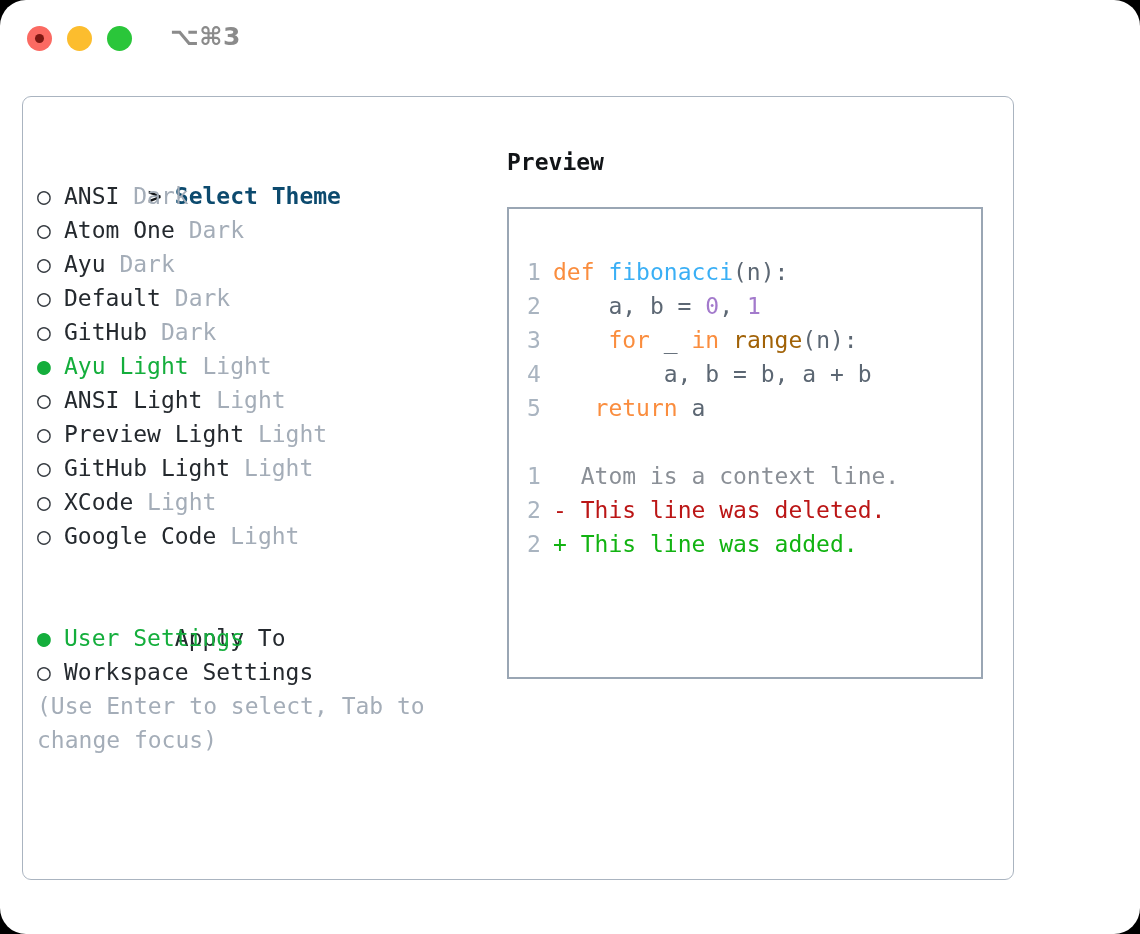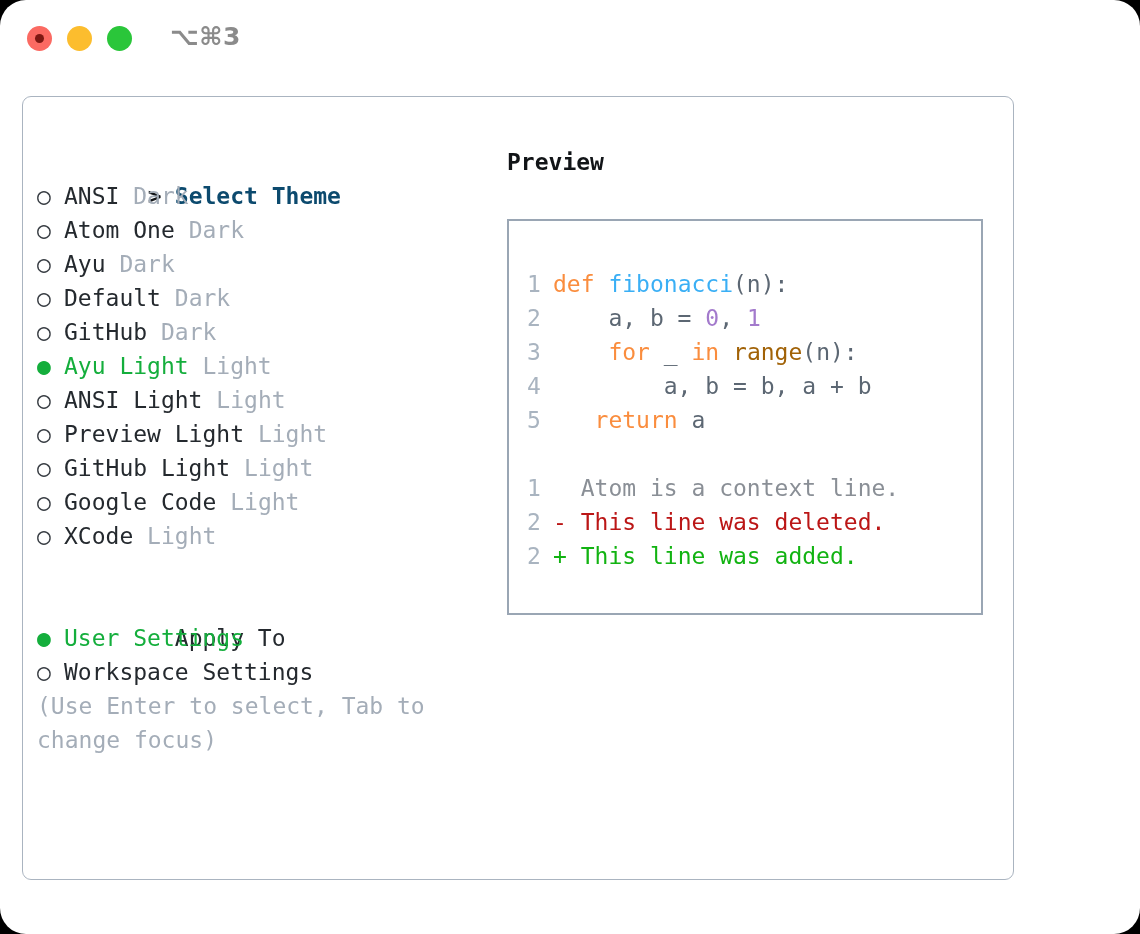--- a/index.html
+++ b/index.html
@@ -113,23 +113,23 @@
     top: 48px;
     width: 500px;
   }
   #preview-title {
     font-size: 23px;
     font-weight: bold;
     color: #111417;
     line-height: 34px;
   }
   #preview-box {
-    margin-top: 40px;
+    margin-top: 28px;
     width: 476px;
-    height: 396px;
+    height: 472px;
     box-sizing: border-box;
     border: 2px solid #9aa6b4;
     background: #ffffff;
     padding: 46px 0 0 18px;
   }
   .code-row {
     font-size: 23px;
     line-height: 34px;
     white-space: pre;
   }
@@ -172,22 +172,22 @@
       <div id="theme-list">
           <div class="row"><span class="marker">○</span><span class="label">ANSI</span> <span class="variant">Dark</span></div>
           <div class="row"><span class="marker">○</span><span class="label">Atom One</span> <span class="variant">Dark</span></div>
           <div class="row"><span class="marker">○</span><span class="label">Ayu</span> <span class="variant">Dark</span></div>
           <div class="row"><span class="marker">○</span><span class="label">Default</span> <span class="variant">Dark</span></div>
           <div class="row"><span class="marker">○</span><span class="label">GitHub</span> <span class="variant">Dark</span></div>
           <div class="row selected"><span class="marker">●</span><span class="label">Ayu Light</span> <span class="variant">Light</span></div>
           <div class="row"><span class="marker">○</span><span class="label">ANSI Light</span> <span class="variant">Light</span></div>
           <div class="row"><span class="marker">○</span><span class="label">Preview Light</span> <span class="variant">Light</span></div>
           <div class="row"><span class="marker">○</span><span class="label">GitHub Light</span> <span class="variant">Light</span></div>
+          <div class="row"><span class="marker">○</span><span class="label">XCode</span> <span class="variant">Light</span></div>
           <div class="row"><span class="marker">○</span><span class="label">Google Code</span> <span class="variant">Light</span></div>
-          <div class="row"><span class="marker">○</span><span class="label">XCode</span> <span class="variant">Light</span></div>
         </div>
 
       <div class="spacer"></div>
 
       <div class="row">
         <span class="marker"> </span><span class="label">Apply To</span>
       </div>
       <div id="apply-list">
           <div class="row selected"><span class="marker">●</span><span class="label">User Settings</span></div>
           <div class="row"><span class="marker">○</span><span class="label">Workspace Settings</span></div>

